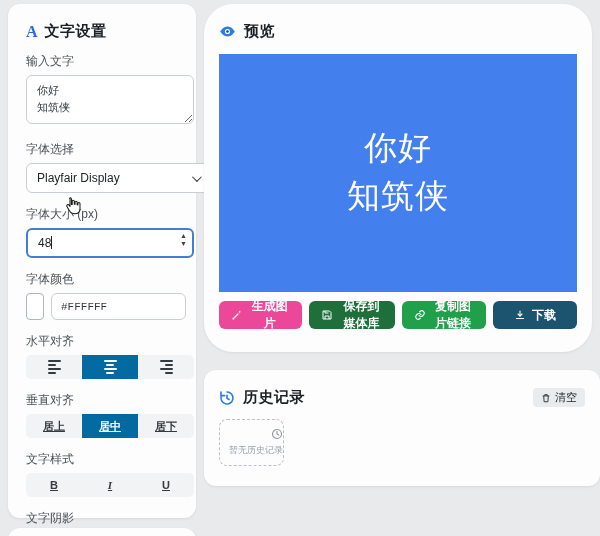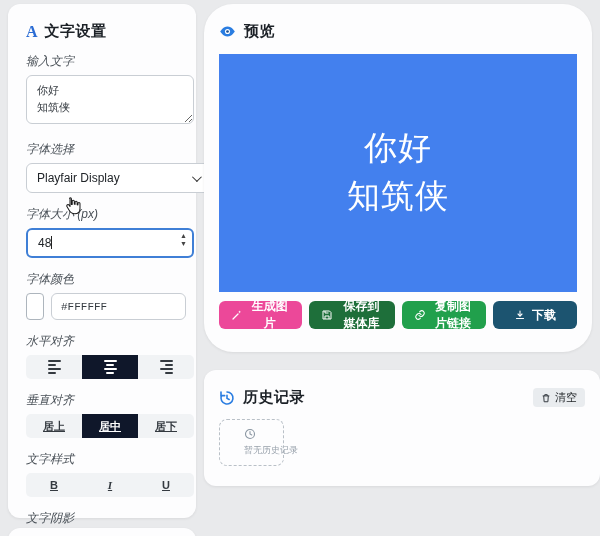--- a/index.html
+++ b/index.html
@@ -5,21 +5,21 @@
   * { margin:0; padding:0; box-sizing:border-box; }
   html,body { width:600px; height:536px; overflow:hidden; }
   body { background:#e9eaec; font-family:"Liberation Sans","DejaVu Sans",sans-serif; position:relative; }
   .card { position:absolute; background:#fdfdfe; border-radius:12px; box-shadow:0 1px 3px rgba(0,0,0,.07); }
 
   
   .settings { left:8px; top:4px; width:188px; height:514px; padding:16px 10px 0 10px; }
   .panel-title { display:flex; align-items:center; gap:7px; margin:2px 0 12px 8px; }
   .a-icon { font-family:"Liberation Serif","DejaVu Serif",serif; font-weight:bold; color:#2b6cd4; font-size:16px; line-height:1; }
   .panel-title h2 { font-size:15px; color:#1c2127; letter-spacing:.5px; }
-  .field-label { display:block; font-size:12px; color:#495057; margin:0 0 5px 8px;font-style:italic; }
+  .field-label { display:block; font-size:12px; color:#495057; margin:0 0 5px 8px; }
   .section { margin-bottom:13px; }
 
   .text-area { width:168px; height:49px; margin-left:8px; border:1px solid #c9ced4; border-radius:6px;
     font-size:11px; color:#343a40; padding:6px 10px; resize:vertical; font-family:inherit; line-height:1.5; background:#fff; }
   .select-box { width:184px; height:30px; margin-left:8px; border:1px solid #c9ced4; border-radius:6px;
     display:flex; align-items:center; justify-content:space-between; padding:0 10px; font-size:12px; color:#212529; background:#fff; cursor:pointer; }
   .chev { width:7px; height:7px; border-right:1.6px solid #333; border-bottom:1.6px solid #333; transform:rotate(45deg) translateY(-2px); }
 
   .num-wrap { position:relative; width:168px; height:30px; margin-left:8px; }
   .num-input { width:100%; height:100%; border:2px solid #3f7fd6; border-radius:6px; padding:0 22px 0 10px;
@@ -30,21 +30,21 @@
     font-size:7px; color:#444; gap:1px; cursor:pointer; }
 
   .color-row { display:flex; gap:7px; margin-left:8px; }
   .swatch { width:26px; height:27px; border:1px solid #adb5bd; border-radius:4px; background:#fff; cursor:pointer; }
   .hex-input { width:135px; height:27px; border:1px solid #c9ced4; border-radius:6px; padding:0 9px;
     font-size:11px; color:#343a40; font-family:"Liberation Mono","DejaVu Sans Mono",monospace; }
 
   .seg { display:flex; width:168px; margin-left:8px; border-radius:5px; overflow:hidden; }
   .seg .opt { flex:1; height:24px; background:#f1f3f5; color:#343a40; display:flex; align-items:center;
     justify-content:center; font-size:11px; font-weight:bold; cursor:pointer; gap:4px;text-decoration:underline; }
-  .seg .opt.sel { background:#0f172a; color:#fff; }
+  .seg .opt.sel { background:#0369a1; color:#fff; }
 
   .bars { display:flex; flex-direction:column; gap:2px; width:13px; }
   .bars i { display:block; height:2px; background:currentColor; border-radius:1px; }
   .bars.left { align-items:flex-start; } .bars.center { align-items:center; } .bars.right { align-items:flex-end; }
   .bars i:nth-child(odd) { width:13px; } .bars i:nth-child(even) { width:8px; }
 
   .style-b { font-weight:bold; font-size:12px; }
   .style-i { font-style:italic; font-family:"Liberation Serif",serif; font-size:12px; }
   .style-u { text-decoration:underline; font-size:12px; }
 
@@ -61,21 +61,21 @@
   .abtn svg { flex:0 0 auto; }
   .b1 { width:85px; } .b2 { width:88px; } .b3 { width:85px; } .b4 { width:86px; }
 
   
   .history { left:204px; top:370px; width:396px; height:116px; padding:18px 15px; }
   .hist-head { display:flex; align-items:center; gap:8px; }
   .hist-head h2 { font-size:15px; color:#1c2127; letter-spacing:.5px; }
   .clear-btn { margin-left:auto; background:#e9ecef; border:none; border-radius:4px; height:19px; padding:0 8px;
     font-size:11px; color:#212529; display:flex; align-items:center; gap:4px; cursor:pointer; font-family:inherit; }
   .empty-box { margin-top:12px; width:65px; height:47px; border:1.5px dashed #b9c0c7; border-radius:8px;
-    display:flex; flex-direction:column; align-items:flex-start; justify-content:center; gap:4px;padding-left:24px; }
+    display:flex; flex-direction:column; align-items:flex-end; justify-content:center; gap:4px;padding-left:24px; }
   .empty-box span { font-size:9px; color:#98a1ab; white-space:nowrap; }
 
   .partial-card { position:absolute; left:8px; top:528px; width:188px; height:20px; background:#fdfdfe;
     border-radius:12px 12px 0 0; box-shadow:0 1px 3px rgba(0,0,0,.07); }
 
   .mouse-cursor { position:absolute; left:64px; top:196px; z-index:50; pointer-events:none; }
 </style>
 </head>
 <body>
 

